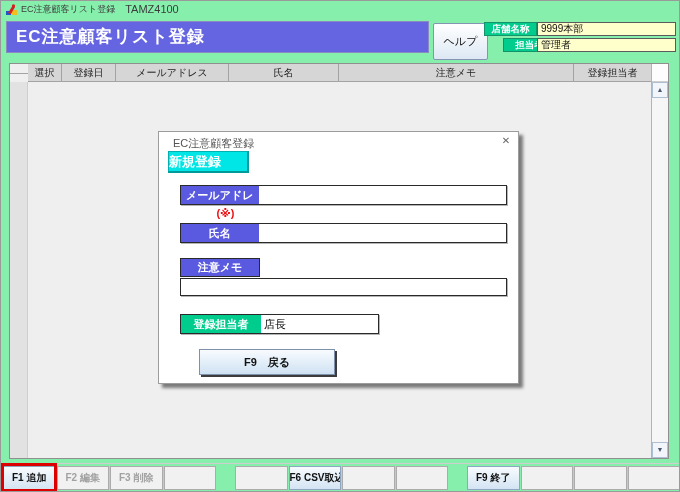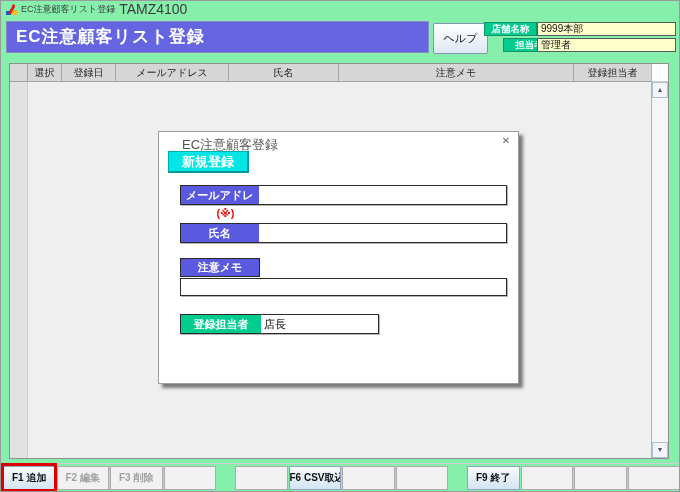--- a/index.html
+++ b/index.html
@@ -5,37 +5,37 @@
   * { margin:0; padding:0; box-sizing:border-box; }
   html,body { width:680px; height:492px; font-family:"Liberation Sans","DejaVu Sans",sans-serif; }
   .screen {
     position:relative; width:680px; height:492px; background:#86efac;
     border:1px solid #9a9a9a; overflow:hidden;
   }
   
   .titlebar { position:absolute; left:0; top:0; width:100%; height:16px;
     display:flex; align-items:center; padding-left:5px; gap:4px; }
   .titlebar .ttxt { font-size:9px; color:#3c3c3c; }
-  .titlebar .tcode { font-size:14px; color:#3c3c3c; }
+  .titlebar .tcode { font-size:11px; color:#3c3c3c; margin-left:6px; }
   
   .banner { position:absolute; left:5px; top:20px; width:423px; height:32px;
     background:#6565e2; border:1px solid #8a8ac0; color:#ffffff;
     font-size:17px; font-weight:bold; line-height:30px; padding-left:9px; letter-spacing:1px; }
-  .help-btn { position:absolute; left:432px; top:22px; width:55px; height:31px;
+  .help-btn { position:absolute; left:432px; top:22px; width:55px; height:37px;
     background:linear-gradient(#ffffff,#dde8f4); border:1px solid #8694b4; border-radius:2px;
     font-size:11px; color:#111; font-family:Liberation Serif, serif; cursor:pointer; }
   .info-label { position:absolute; width:53px; height:14px; background:#00cc8e;
     border:1px solid #16926b; color:#fff; font-size:9.5px; font-weight:bold;
     text-align:center; line-height:12px; }
   .info-value { position:absolute; width:139px; height:14px; background:#ffffcc;
     border:1px solid #5a5a5a; color:#111; font-size:10px; line-height:12px; padding-left:3px; }
   
   .table { position:absolute; left:8px; top:62px; width:660px; height:396px;
     border:1px solid #8f8f8f; background:#efefef; }
-  .thead { display:flex; height:18px; }
+  .thead { display:flex; height:18px;align-items:center; }
   .th { background:#d6d6d6; border-right:1px solid #a3a3a3; border-bottom:1px solid #a3a3a3;
     font-size:10px; color:#222; text-align:center; line-height:17px; overflow:hidden; white-space:nowrap; }
   .th.c-filler { width:18px; background:#d9d9d9; }
   .th.c-sel { width:34px; }
   .th.c-date { width:54px; }
   .th.c-mail { width:113px; }
   .th.c-name { width:110px; }
   .th.c-memo { flex:1; }
   .th.c-reg { width:77px; border-right:none; }
   .tbody { position:absolute; left:0; top:18px; right:17px; bottom:0; background:#efefef; }
@@ -43,25 +43,25 @@
     border-right:1px solid #cfcfcf; }
   .vscroll { position:absolute; right:0; top:0; width:17px; height:100%;
     border-left:1px solid #b4b4b4; background:#f6f6f6; display:flex; flex-direction:column; }
   .sb-filler { height:18px; background:#fdfdfd; border-bottom:1px solid #cfcfcf; }
   .sb-btn { height:16px; background:#f2f6fa; border:1px solid #aebfd4; font-size:7px;
     color:#4a5a70; text-align:center; line-height:14px; cursor:pointer; }
   .sb-track { flex:1; background:#f6f6f6; }
   
   .modal { position:absolute; left:157px; top:130px; width:361px; height:253px;
     background:#ffffff; border:1px solid #9c9c9c; box-shadow:4px 4px 3px rgba(60,60,60,.65); }
-  .modal-title { position:absolute; left:23px; top:4px; font-size:13px; color:#555;text-align:right; }
+  .modal-title { position:absolute; left:14px; top:4px; font-size:11px; color:#555;text-align:right; }
   .modal-close { position:absolute; right:6px; top:3px; font-size:10px; color:#666; cursor:pointer; width:12px; text-align:center; }
   .badge { position:absolute; left:9px; top:19px; width:81px; height:22px; background:#00e5e5;
     border:1px solid #00b0b0; border-right:2px solid #009a9a; border-bottom:2px solid #009a9a;
-    color:#fff; font-size:13px; font-weight:bold; text-align:center; line-height:20px; }
+    color:#fff; font-size:13px; font-weight:bold; line-height:20px; }
   .fpair { position:absolute; display:flex; border:1px solid #2a2a2a; box-shadow:1px 1px 0 #b5b5b5; }
   .flabel { background:#5a5ae0; color:#fff; font-size:11px; font-weight:bold;
     text-align:center; line-height:18px; width:78px; height:18px; }
   .flabel.green { background:#00cc8e; }
   .flabel .req { color:#ee1111; font-weight:bold; }
   .finput { border:none; outline:none; background:#fff; height:18px; font-size:11px;
     padding:0 3px; font-family:inherit; }
   .flabel-solo { position:absolute; width:80px; height:19px; background:#5a5ae0; border:1px solid #2a2a2a;
     color:#fff; font-size:11px; font-weight:bold; text-align:center; line-height:17px; }
   .memo-input { position:absolute; left:21px; top:146px; width:327px; height:18px;
@@ -146,20 +146,21 @@
     </div>
 
     <div class="flabel-solo" style="left:21px; top:126px;">注意メモ</div>
     <input class="memo-input" value="" style="">
 
     <div class="fpair" style="left:21px; top:182px; width:199px;">
       <div class="flabel green" style="width:80px;">登録担当者</div>
       <input class="finput" style="width: 95px;" value="店長">
     </div>
 
+    <button class="mbtn" style="left:40px; top:217px;">F9　戻る</button>
   </div>
 
   <div class="fnbar">
     <button class="fn-btn active">F1 追加</button>
     <button class="fn-btn disabled">F2 編集</button>
     <button class="fn-btn disabled">F3 削除</button>
     <button class="fn-btn"></button>
     <button class="fn-btn gap"></button>
     <button class="fn-btn active">F6 CSV取込</button>
     <button class="fn-btn"></button>

